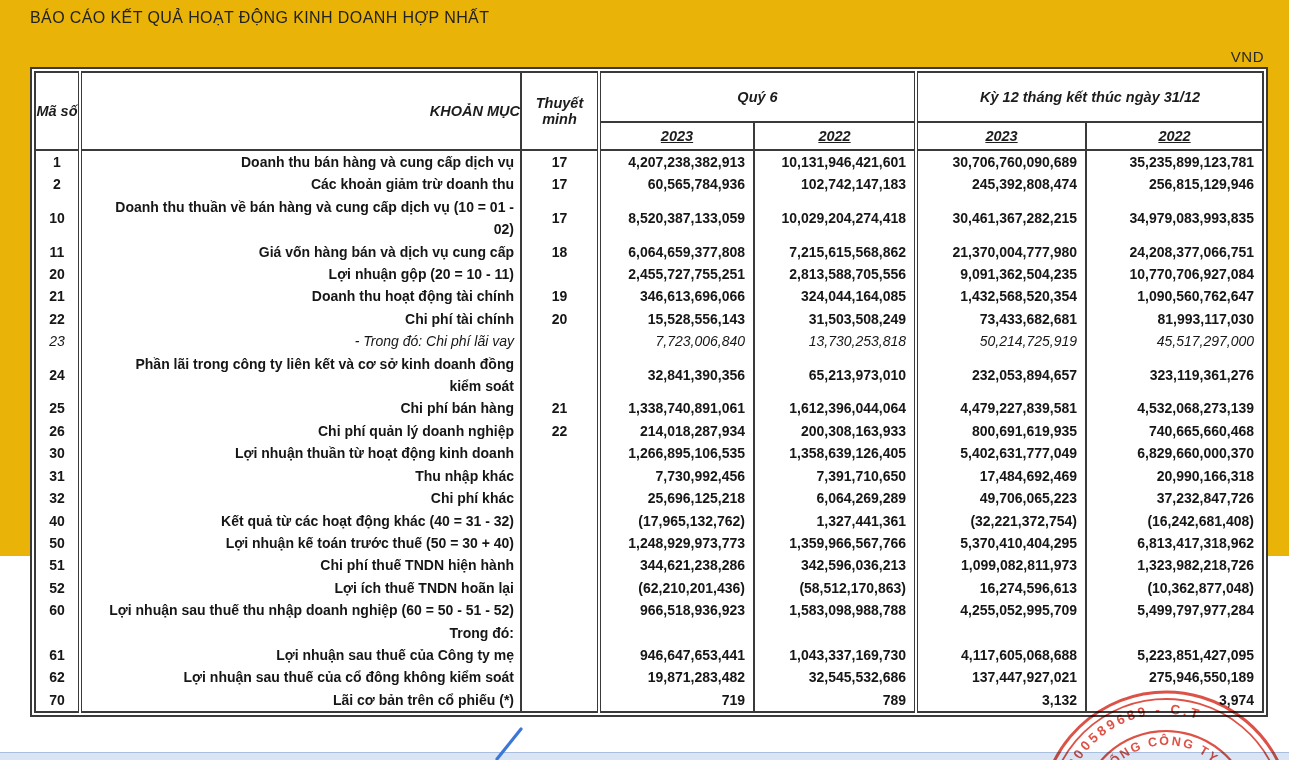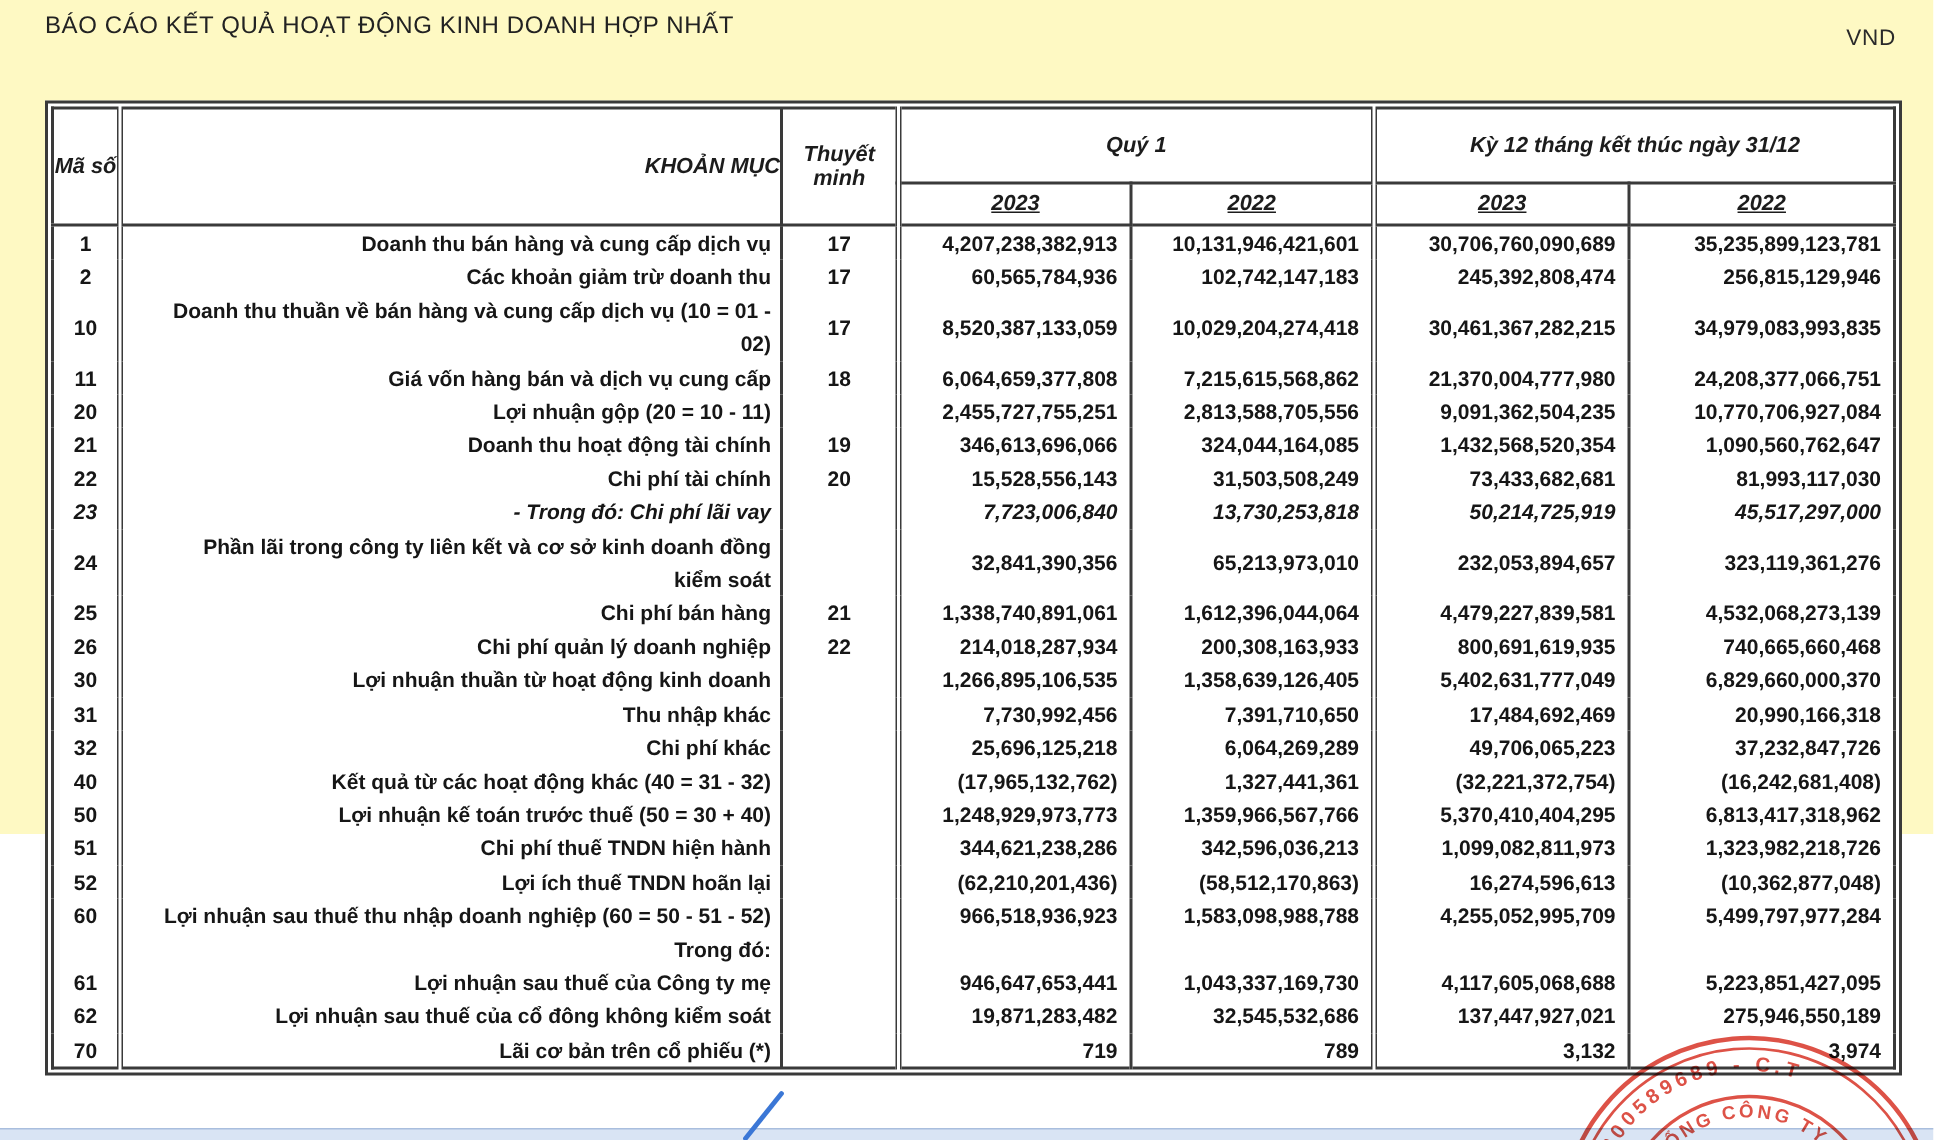--- a/index.html
+++ b/index.html
@@ -4,29 +4,29 @@
 <style>
   * { margin:0; padding:0; box-sizing:border-box; }
   html,body { width:1289px; height:760px; }
   body {
     background:#ffffff;
     font-family:"Liberation Sans", sans-serif;
     color:#1c1c1c;
     position:relative;
     overflow:hidden;
   }
-  .doc { position:relative; width:1289px; height:556px; background:#fef9c3; }
+  .doc { position:relative; width:1289px; height:556px; background:#eab308; }
 
   .doc-title {
     position:absolute; left:30px; top:9px;
     font-size:16px; font-weight:normal; letter-spacing:0.4px; color:#222;
     white-space:nowrap;
   }
   .currency {
-    position:absolute; right:25px; top:17px;
+    position:absolute; right:25px; top:48px;
     font-size:15px; color:#2a2a2a; letter-spacing:0.5px;
   }
 
   
   .table-wrap {
     position:absolute; left:30px; top:67px; width:1238px;
     border:2px solid #3a3a3a; padding:2px; background:#fff;
   }
   table.fin {
     width:100%; border-collapse:collapse; table-layout:fixed;
@@ -55,21 +55,21 @@
   .b-sgl { border-right:2px solid  #3a3a3a; }
 
   tbody td {
     font-size:14px; font-weight:bold; line-height:22.4px; color:#161616;
   }
   td.c-code { text-align:center; }
   td.c-item { text-align:right; padding-left:20px; padding-right:6px; }
   td.c-note { text-align:center; }
   td.num    { text-align:right; padding-right:8px; }
 
-  tr.row-italic td { font-weight:bold; font-style:italic;margin-left:36px; }
+  tr.row-italic td { font-weight:normal; font-style:italic;margin-left:36px; }
 
   
   .stamp {
     position:absolute; left:1015px; top:660px; width:274px; height:100px;
     mix-blend-mode:multiply; opacity:0.88; pointer-events:none;
   }
   .pen-stroke {
     position:absolute; left:480px; top:712px; width:60px; height:48px;
     pointer-events:none;
   }
@@ -95,21 +95,21 @@
         <col class="w-q423">
           <col class="w-q422">
           <col class="w-y23">
           <col class="w-y22">
       </colgroup>
       <thead>
         <tr class="grp-row">
           <th rowspan="2" class="b-dbl">Mã số</th>
           <th rowspan="2" class="b-sgl h-item">KHOẢN MỤC</th>
           <th rowspan="2" class="b-dbl">Thuyết minh</th>
-          <th colspan="2" class="b-dbl">Quý 1</th>
+          <th colspan="2" class="b-dbl">Quý 6</th>
           <th colspan="2">Kỳ 12 tháng kết thúc ngày 31/12</th>
         </tr>
         <tr class="yr-row">
           <th class="b-sgl">2023</th>
           <th class="b-dbl">2022</th>
           <th class="b-sgl">2023</th>
           <th>2022</th>
         </tr>
       </thead>
       <tbody>

